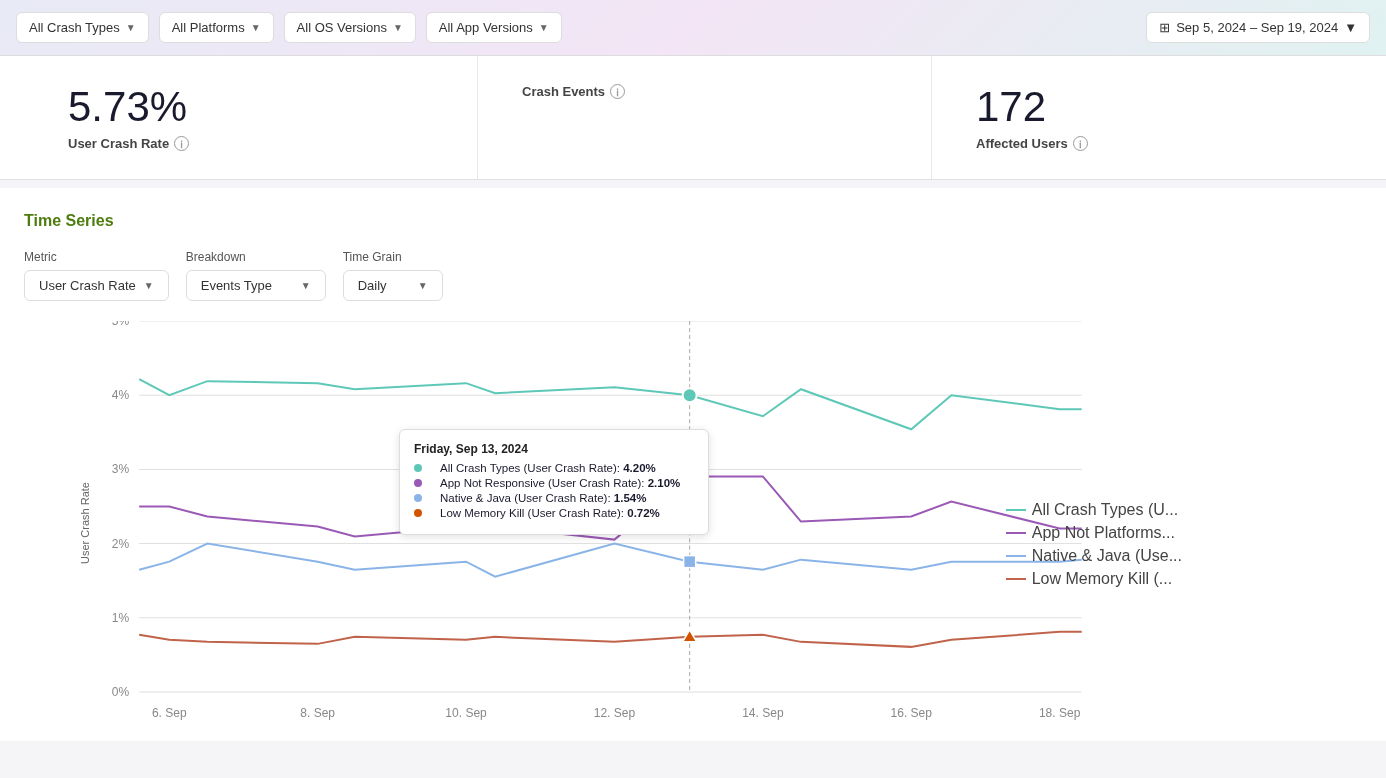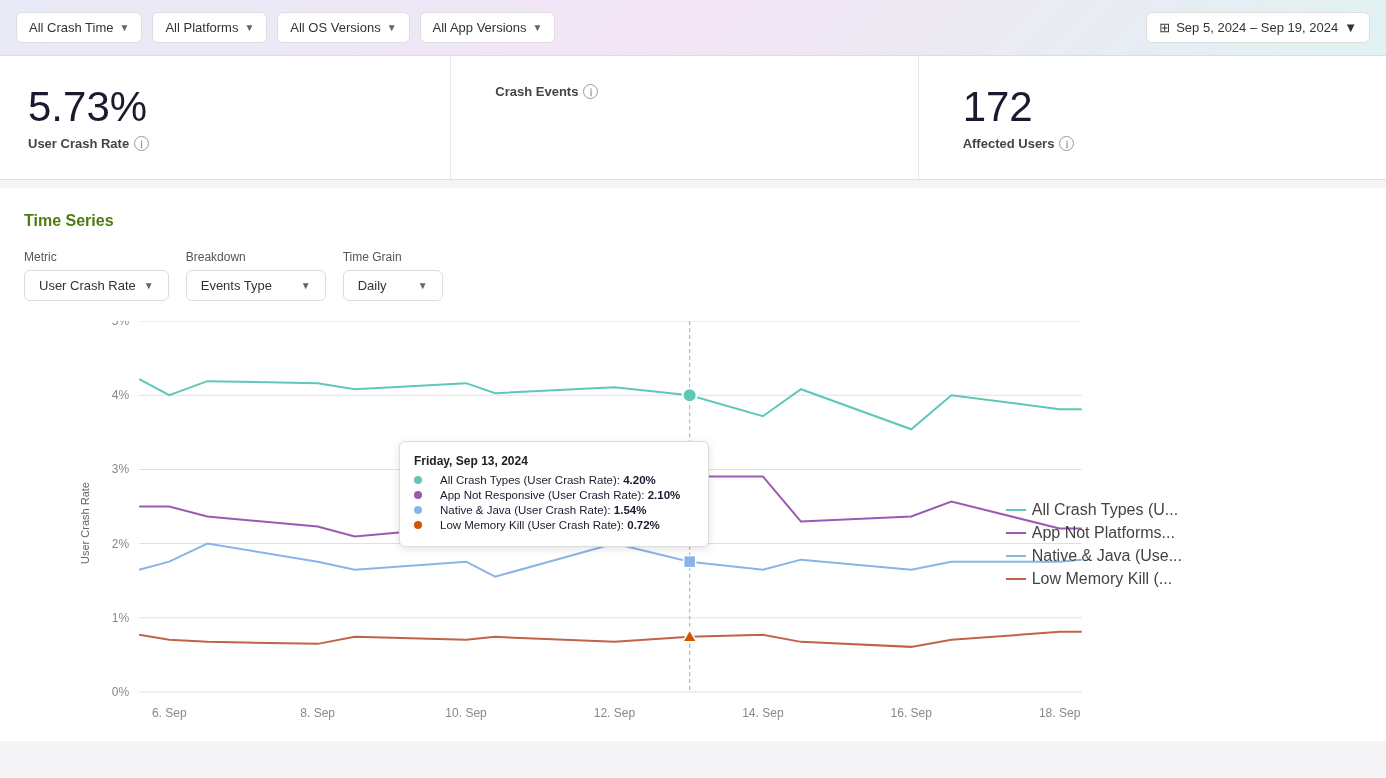--- a/index.html
+++ b/index.html
@@ -42,20 +42,21 @@
       font-size: 13px;
       color: #333;
     }
 
     .metrics-row {
       display: grid;
       grid-template-columns: 1fr 1fr 1fr;
       gap: 16px;
       background: white;
       border-bottom: 1px solid #e0e0e0;
+      padding-left: 40px;
     }
 
     .metric-card {
       padding: 28px 28px;
       border-right: 1px solid #e8e8e8;
       background: white;
     }
     .metric-card:last-child { border-right: none; }
 
     .metric-value {
@@ -132,21 +133,21 @@
 
     .control-select .arrow { font-size: 10px; color: #666; margin-left: auto; }
 
     svg.chart-svg {
       width: 100%;
       height: 100%;
     }
 
     .tooltip-box {
       position: absolute;
-      top: 120px;
+      top: 108px;
       left: 320px;
       background: white;
       border: 1px solid #ddd;
       border-radius: 6px;
       padding: 12px 14px;
       font-size: 12px;
       box-shadow: 0 2px 8px rgba(0,0,0,0.12);
       pointer-events: none;
       z-index: 10;
       min-width: 310px;
@@ -209,21 +210,21 @@
       position: relative;
       padding-left: 55px;
       padding-right: 180px;
     }
   </style>
 </head>
 <body>
 
 <div class="top-bar">
   <div class="filter-dropdown">
-    <span>All Crash Time</span>
+    <span>All Crash Types</span>
     <span class="arrow">▼</span>
   </div>
   <div class="filter-dropdown">
     <span>All Platforms</span>
     <span class="arrow">▼</span>
   </div>
   <div class="filter-dropdown">
     <span>All OS Versions</span>
     <span class="arrow">▼</span>
   </div>

